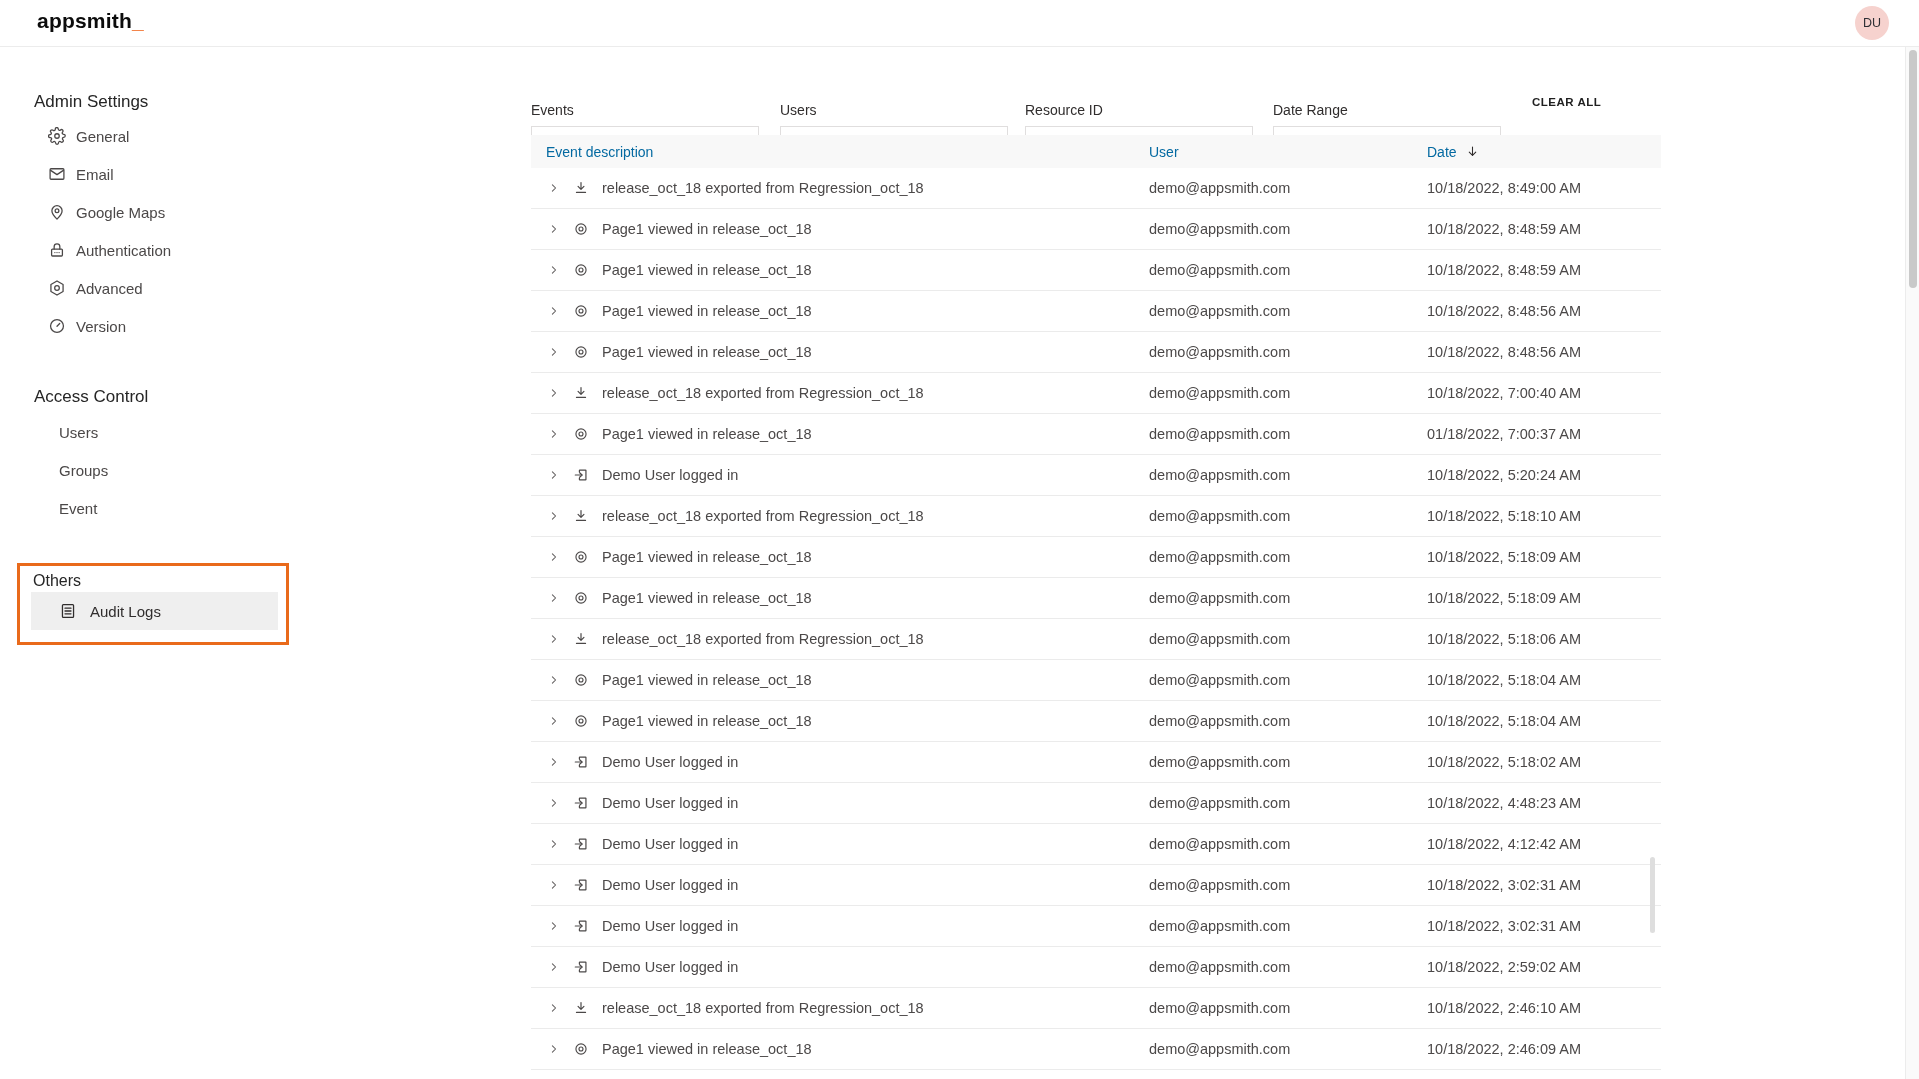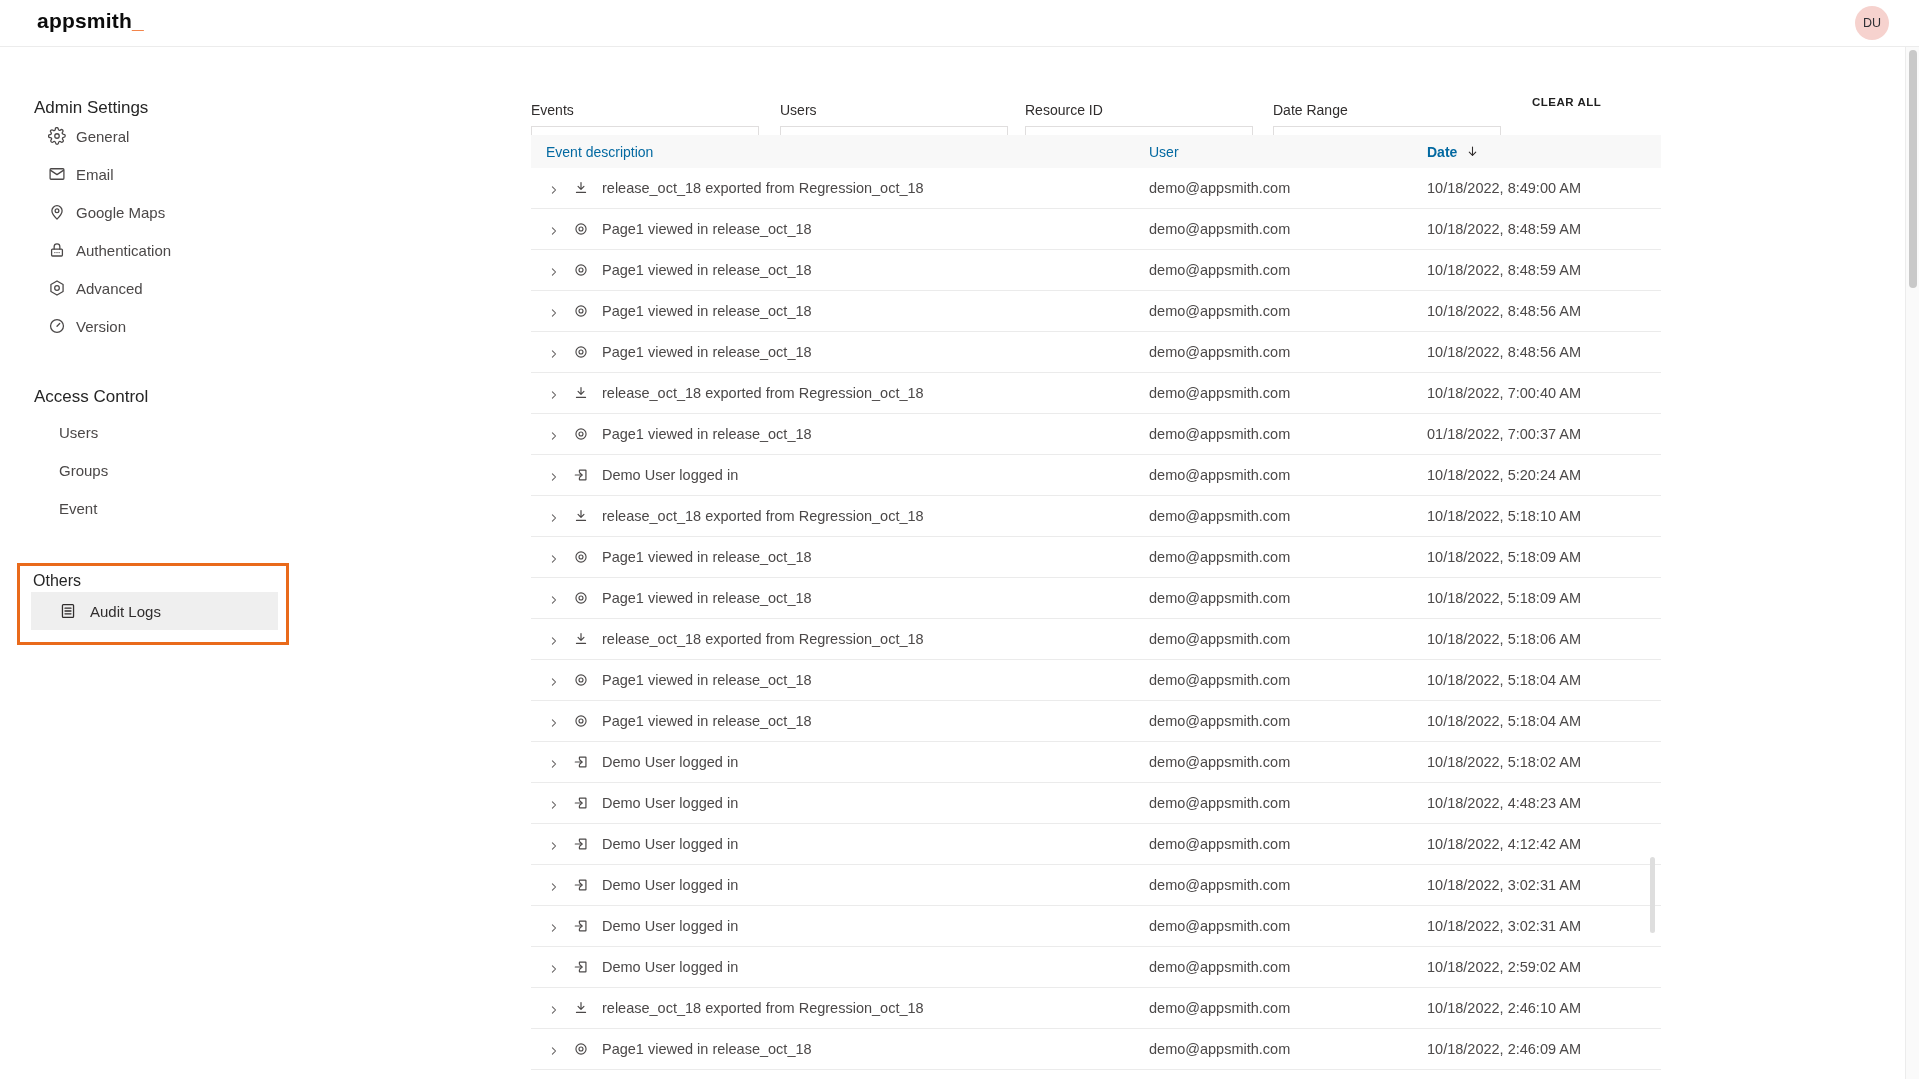--- a/index.html
+++ b/index.html
@@ -54,26 +54,26 @@
   .range-arrow{width:14px;height:14px;color:#8a8888;margin:0 14px 0 28px;}
   .range-arrow svg{width:14px;height:14px;}
   .clear-all{position:absolute;left:1001px;top:50px;font-size:11.5px;font-weight:700;color:#1f1f1f;
     letter-spacing:.5px;cursor:pointer;}
 
   
   .table{position:absolute;left:531px;top:135px;width:1130px;}
   .thead{height:33px;background:var(--header-bg);display:grid;grid-template-columns:618px 278px 1fr;
     align-items:center;font-size:14px;color:#0369a1;}
   .th-desc{padding-left:15px;}
-  .th-date{display:flex;align-items:center;gap:8px;font-weight:bold;}
+  .th-date{display:flex;align-items:center;gap:8px;}
   .sort-icon{width:15px;height:15px;color:#302d2d;}
   .sort-icon svg{width:15px;height:15px;}
   .trow{height:40px;display:grid;grid-template-columns:618px 278px 1fr;align-items:center;
     border-bottom:1px solid var(--divider);font-size:14.5px;color:#4b4848;cursor:pointer;background:#fff;}
-  .td-desc{display:flex;align-items:flex-end;padding-left:17px;}
+  .td-desc{display:flex;align-items:center;padding-left:17px;}
   .chev{width:12px;height:12px;color:#5f5c5c;flex:0 0 auto;}
   .chev svg{width:12px;height:12px;}
   .row-icon{width:16px;height:16px;margin:0 13px;color:#4b4848;flex:0 0 auto;}
   .row-icon svg{width:16px;height:16px;}
   .table-scroll-thumb{position:absolute;left:1650px;top:857px;width:5px;height:76px;background:#dedede;border-radius:3px;}
 </style>
 </head>
 <body style="--accent: #F0661E; --annotation: #E96A1B; --avatar-bg: #F6D2CE; --active-bg: #EFEFEF; --divider: #EBEBEB; --header-bg: #F8F8F8;">
 
 <svg width="0" height="0" style="position:absolute" aria-hidden="true">
@@ -135,21 +135,21 @@
       </symbol>
   </defs>
 </svg>
 
 <div class="topbar">
   <div class="logo"><span>appsmith</span><span class="cursor">_</span></div>
   <div class="avatar">DU</div>
 </div>
 
 <div>
-  <div class="side-heading" style="top:98px">Admin Settings</div>
+  <div class="side-heading" style="top:92px">Admin Settings</div>
 
   <div class="side-item iconed" style="top:117px">
     <span class="si-icon">
         <svg class="icon">
           <use href="#i-gear"></use>
         </svg>
       </span>
     <span>General</span>
   </div>
   <div class="side-item iconed" style="top:155px">

